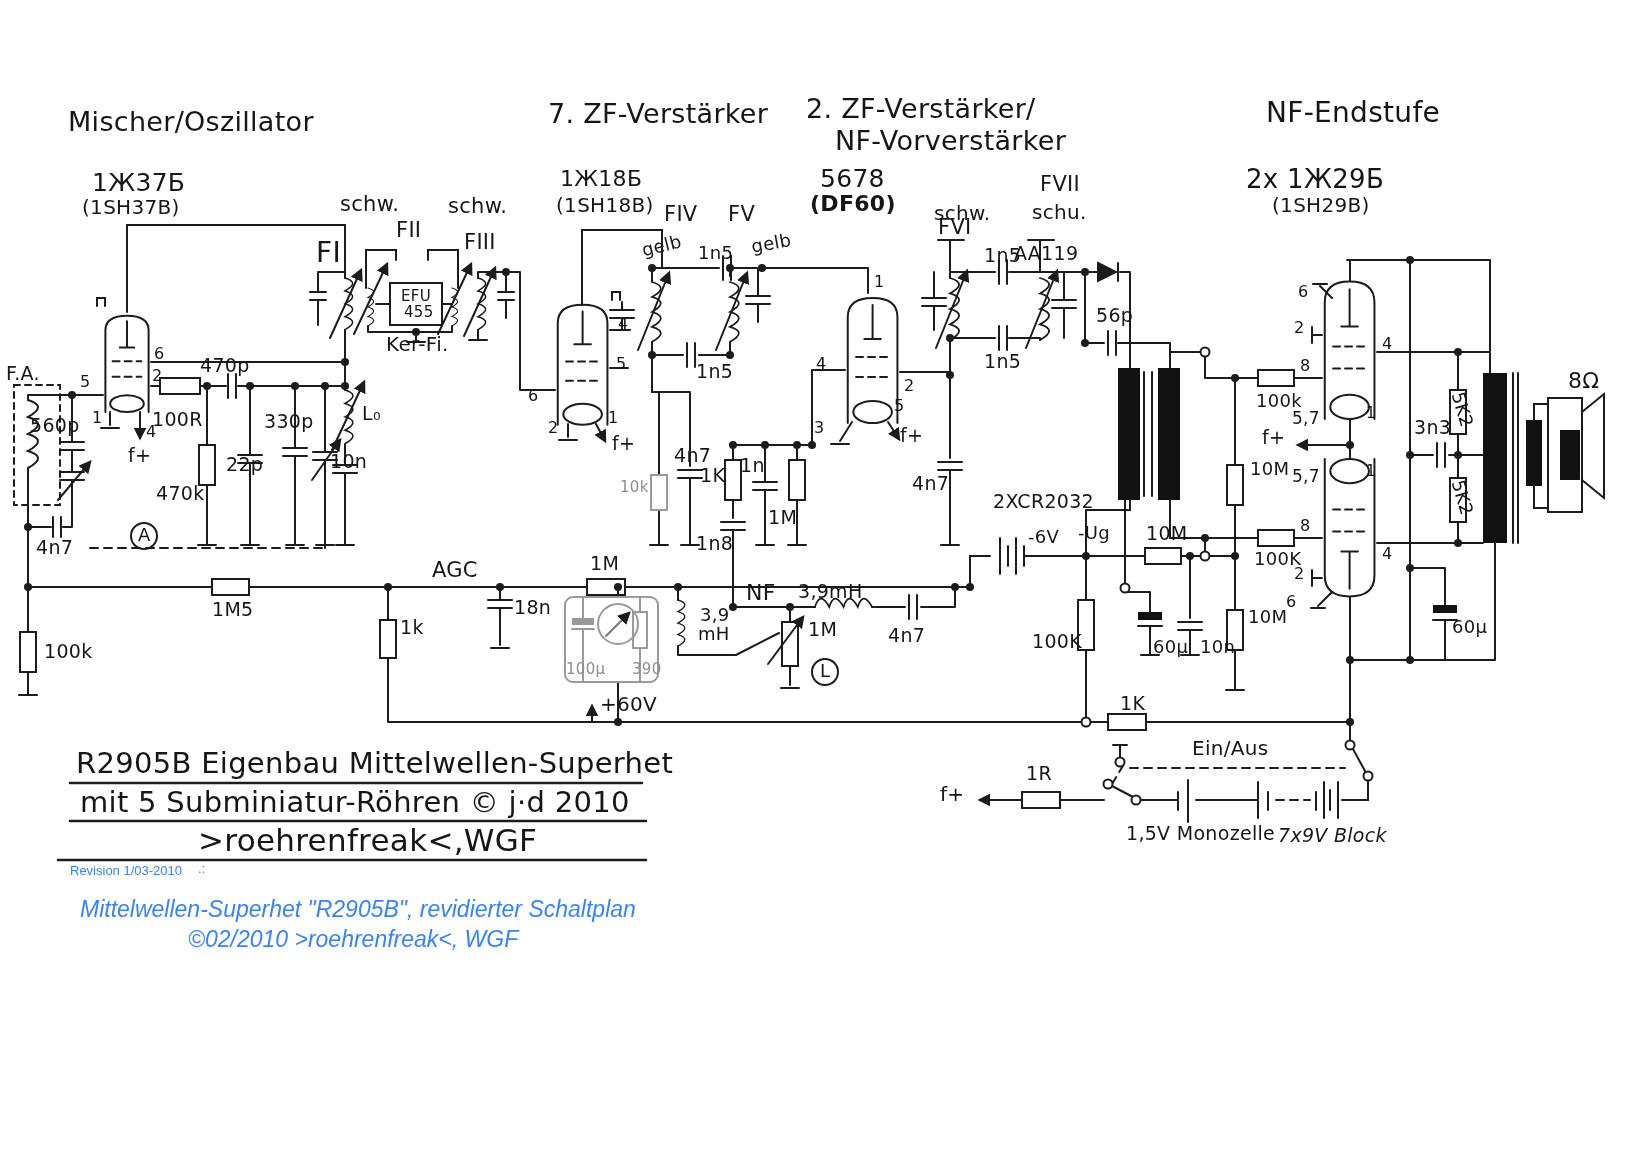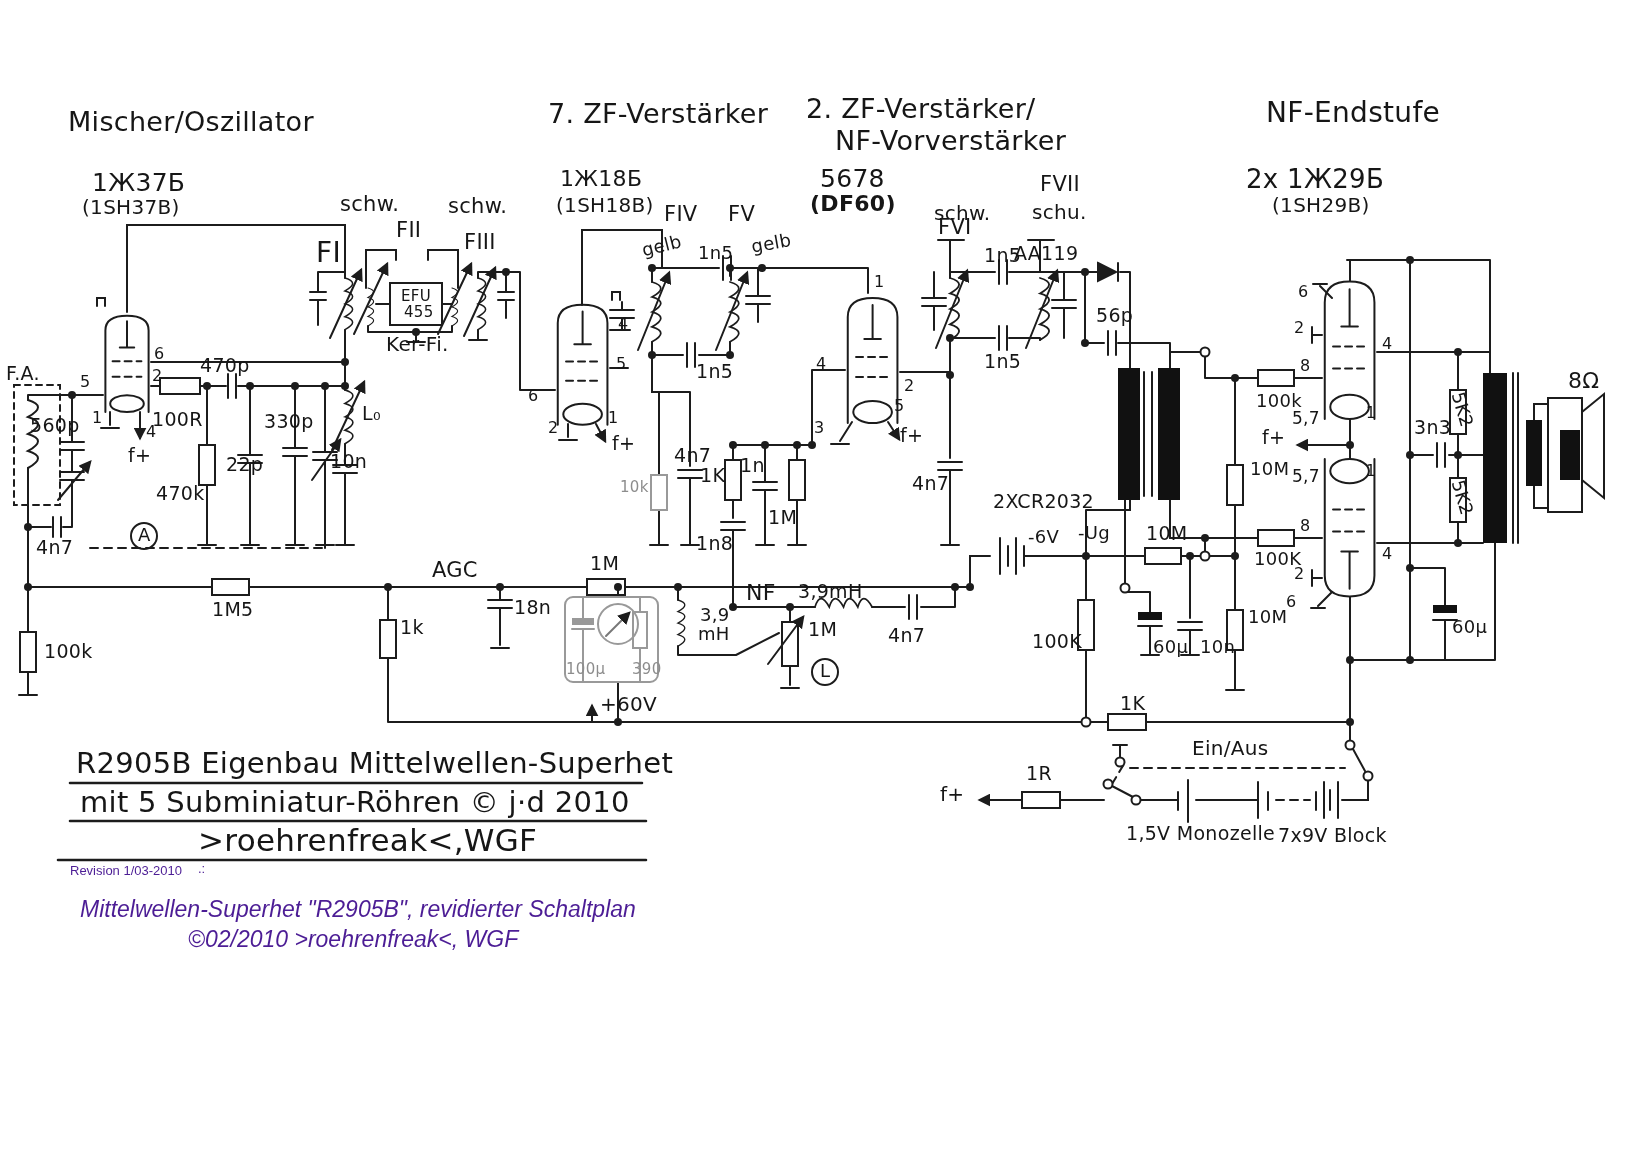--- a/index.html
+++ b/index.html
@@ -2,21 +2,21 @@
 <html><head>
 <meta charset="utf-8">
 <style>
   html,body{margin:0;padding:0;background:#fff;}
   #page{position:relative;width:1637px;height:1157px;background:#fff;overflow:hidden;
         font-family:"DejaVu Sans",sans-serif;}
   svg{position:absolute;left:0;top:0;}
   .lb{position:absolute;white-space:pre;color:#161616;line-height:1.04;
       font-family:"DejaVu Sans",sans-serif;letter-spacing:.3px;}
   .g{color:#8d8d8d;}
-  .p{font-family:"Liberation Sans",sans-serif;color:#4c1d95;letter-spacing:0;}
+  .p{font-family:"Liberation Sans",sans-serif;color:#3b82f6;letter-spacing:0;}
   .i{font-style:italic;}
   .r72{transform:rotate(74deg);transform-origin:left top;}
   .rm14{transform:rotate(-14deg);transform-origin:left top;}
   .rm10{transform:rotate(-10deg);transform-origin:left top;}
 </style>
 </head>
 <body>
 
 <div id="page">
 
@@ -391,21 +391,21 @@
       <div class="lb" style="left: 1414px; top: 418px; font-size: 19px;">3n3</div>
       <div class="lb r72" style="left: 1466px; top: 390px; font-size: 18px;">5K2</div>
       <div class="lb r72" style="left: 1466px; top: 478px; font-size: 18px;">5K2</div>
       <div class="lb" style="left: 1568px; top: 370px; font-size: 22px;">8Ω</div>
       <div class="lb" style="left: 1452px; top: 618px; font-size: 18px;">60µ</div>
       <div class="lb" style="left: 1120px; top: 694px; font-size: 19px;">1K</div>
       <div class="lb" style="left: 1192px; top: 738px; font-size: 20px;">Ein/Aus</div>
       <div class="lb" style="left: 1026px; top: 764px; font-size: 19px;">1R</div>
       <div class="lb" style="left: 940px; top: 784px; font-size: 20px;">f+</div>
       <div class="lb" style="left: 1126px; top: 824px; font-size: 19px;">1,5V Monozelle</div>
-      <div class="lb" style="left: 1278px; top: 826px; font-size: 19px;">7x9V Block</div>
+      <div class="lb" style="left: 1278px; top: 826px; font-size: 19px; font-style: italic;">7x9V Block</div>
       <div class="lb" style="left: 138px; top: 526px; font-size: 18px;">A</div>
       <div class="lb" style="left: 820px; top: 662px; font-size: 18px;">L</div>
       <div class="lb" style="left: 76px; top: 748px; font-size: 29px;">R2905B Eigenbau Mittelwellen-Superhet</div>
       <div class="lb" style="left: 80px; top: 787px; font-size: 29px;">mit 5 Subminiatur-Röhren © j·d 2010</div>
       <div class="lb" style="left: 198px; top: 824px; font-size: 31px;">&gt;roehrenfreak&lt;,WGF</div>
       <div class="lb p" style="left: 70px; top: 864px; font-size: 13px;">Revision 1/03-2010</div>
       <div class="lb p" style="left: 198px; top: 862px; font-size: 13px;">.:</div>
       <div class="lb p i" style="left: 80px; top: 898px; font-size: 23px;">Mittelwellen-Superhet "R2905B", revidierter Schaltplan</div>
       <div class="lb p i" style="left: 188px; top: 928px; font-size: 23px;">©02/2010 &gt;roehrenfreak&lt;, WGF</div>
     </div>

